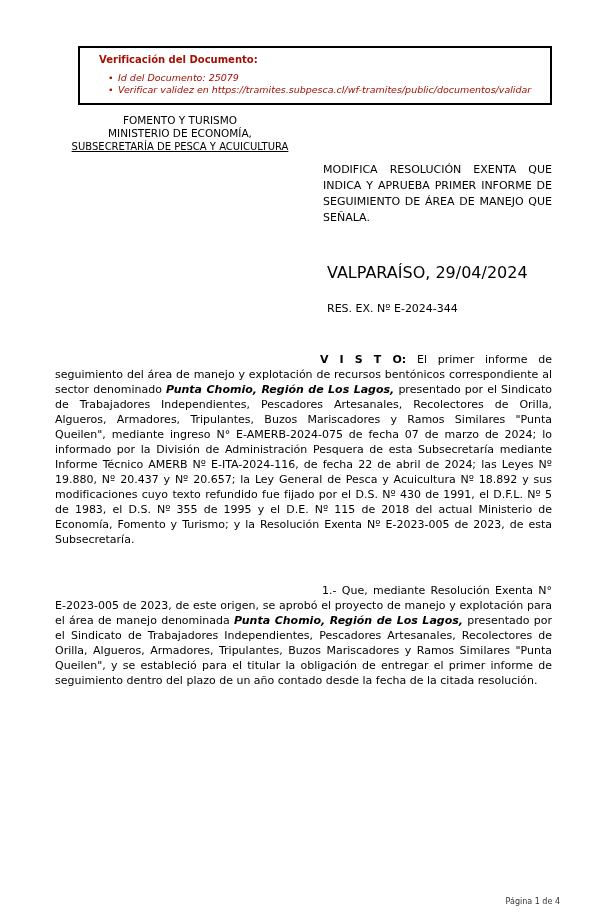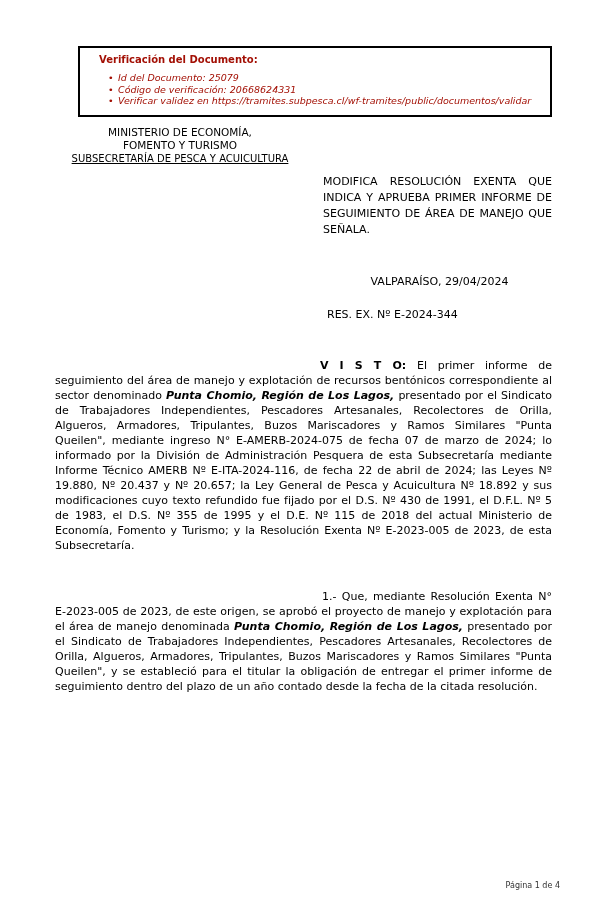--- a/index.html
+++ b/index.html
@@ -67,22 +67,21 @@
     margin-left:268px;
     margin-top:9px;
     width:229px;
     font-size:11px;
     line-height:16px;
     text-align:justify;
   }
   .place-date{
     margin-left:272px;
     margin-top:37px;
-    font-size:11px;
-    text-align:center;
+    font-size:16px;
   }
   .res-number{
     margin-left:272px;
     margin-top:20px;
     font-size:11px;
   }
   
   .body-par{
     width:497px;
     font-size:11px;
@@ -98,42 +97,41 @@
     padding-left:272px;
     font-size:11px;
     font-weight:bold;
   }
   .item1-par{margin-top:36px;text-indent:267px;}
   .item2-par{margin-top:13px;text-indent:277px;}
   
   .footer{
     position:absolute;
     right:40px;
-    bottom:28px;
+    bottom:12px;
     font-size:8px;
     color:#333333;
   }
 </style>
 </head>
 <body>
 
 <div class="page">
 
   <div class="verify-box">
     <div class="verify-title">Verificación del Documento:</div>
     <ul class="verify-list">
       <li class="verify-item">Id del Documento: 25079</li>
-      <li class="verify-item">Código de verificación: 20668624331</li>
       <li class="verify-item">Verificar validez en https://tramites.subpesca.cl/wf-tramites/public/documentos/validar</li>
     </ul>
   </div>
 
   <div class="letterhead">
+    <div>FOMENTO Y TURISMO</div>
     <div>MINISTERIO DE ECONOMÍA,</div>
-    <div>FOMENTO Y TURISMO</div>
     <div class="lh-bold">SUBSECRETARÍA DE PESCA Y ACUICULTURA</div>
   </div>
 
   <div class="subject">MODIFICA RESOLUCIÓN EXENTA QUE INDICA Y APRUEBA PRIMER INFORME DE SEGUIMIENTO DE ÁREA DE MANEJO QUE SEÑALA.</div>
 
   <div class="place-date">VALPARAÍSO, 29/04/2024</div>
 
   <div class="res-number">RES. EX. Nº E-2024-344</div>
 
   <p class="body-par visto-par"><span class="bold">V I S T O:</span><span> El primer informe de seguimiento del área de manejo y explotación de recursos bentónicos correspondiente al sector denominado </span><span class="bold-italic">Punta Chomio, Región de Los Lagos,</span><span> presentado por el Sindicato de Trabajadores Independientes, Pescadores Artesanales, Recolectores de Orilla, Algueros, Armadores, Tripulantes, Buzos Mariscadores y Ramos Similares "Punta Queilen", mediante ingreso N° E-AMERB-2024-075 de fecha 07 de marzo de 2024; lo informado por la División de Administración Pesquera de esta Subsecretaría mediante Informe Técnico AMERB Nº E-ITA-2024-116, de fecha 22 de abril de 2024; las Leyes Nº 19.880, Nº 20.437 y Nº 20.657; la Ley General de Pesca y Acuicultura Nº 18.892 y sus modificaciones cuyo texto refundido fue fijado por el D.S. Nº 430 de 1991, el D.F.L. Nº 5 de 1983, el D.S. Nº 355 de 1995 y el D.E. Nº 115 de 2018 del actual Ministerio de Economía, Fomento y Turismo; y la Resolución Exenta Nº E-2023-005 de 2023, de esta Subsecretaría.</span></p>

